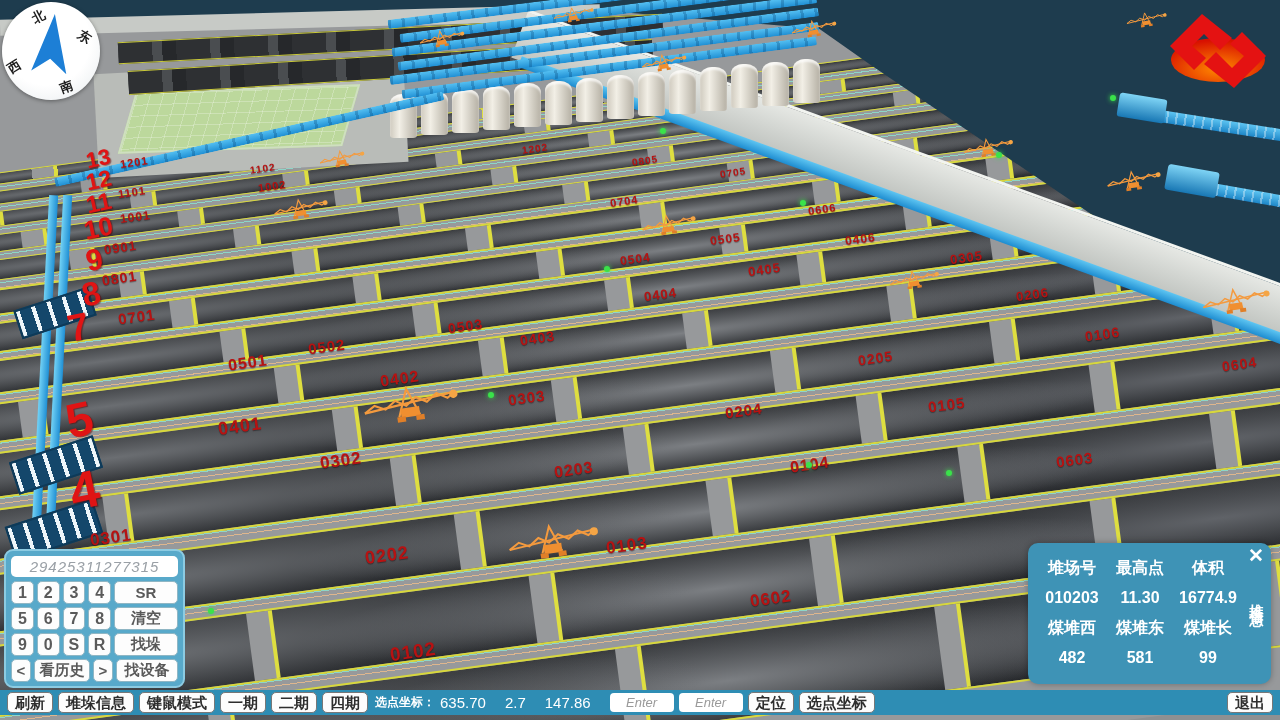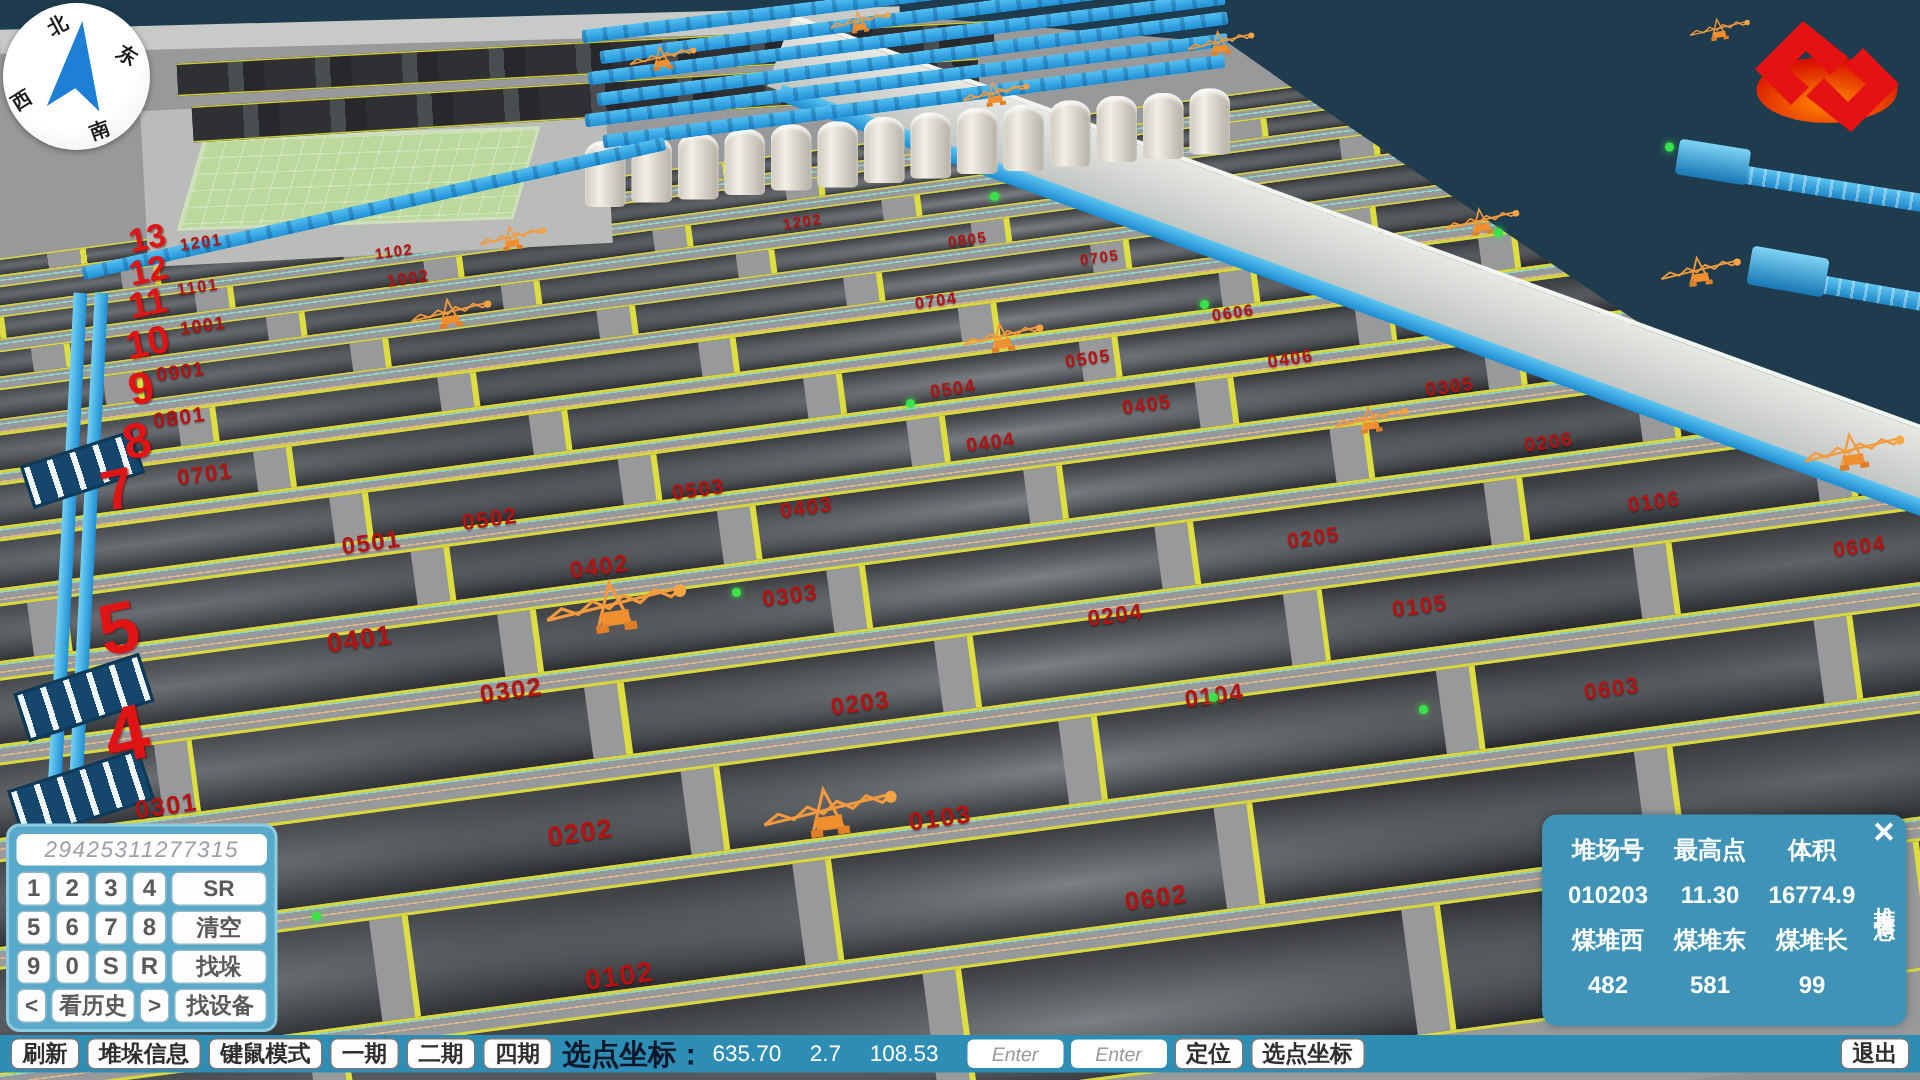--- a/index.html
+++ b/index.html
@@ -81,21 +81,21 @@
     grid-template-columns:repeat(3,1fr);row-gap:13px;text-align:center;font-size:16px;font-weight:bold;line-height:17px;}
   #info-side{position:absolute;right:5px;top:50px;writing-mode:vertical-rl;text-orientation:upright;
     font-size:14px;font-weight:bold;letter-spacing:3px;}
   #info-close{position:absolute;right:7px;top:3px;font-size:19px;font-weight:bold;cursor:pointer;line-height:20px;}
 
   
   #toolbar{position:absolute;left:0;top:690px;width:1280px;height:25px;z-index:30;background:#2e8db4;
     display:flex;align-items:center;gap:5px;padding:0 7px;box-sizing:border-box;}
   .tbtn{background:#fdfdfd;border:1px solid #777;border-radius:5px;height:21px;line-height:19px;
     padding:0 7px;font-size:15px;font-weight:bold;color:#2e2e2e;cursor:pointer;white-space:nowrap;}
-  #coord-label{color:#0f172a;font-size:19px;font-weight:bold;margin-left:2px;white-space:nowrap;}
+  #coord-label{color:#ffffff;font-size:12px;font-weight:bold;margin-left:2px;white-space:nowrap;}
   .coord-val{color:#fff;font-size:15px;margin-right:14px;}
   .tinput{width:60px;height:17px;border:none;border-radius:4px;font-size:13px;text-align:center;
     font-family:"Liberation Sans",sans-serif;}
   .tinput::placeholder{color:#9a9a9a;font-style:italic;}
   .tspacer{flex:1;}
 </style>
 </head>
 <body>
 
 <div id="scene">
@@ -456,20 +456,20 @@
 <div id="toolbar">
   <button class="tbtn">刷新</button>
   <button class="tbtn">堆垛信息</button>
   <button class="tbtn">键鼠模式</button>
   <button class="tbtn">一期</button>
   <button class="tbtn">二期</button>
   <button class="tbtn">四期</button>
   <span id="coord-label">选点坐标：</span>
   <span class="coord-val">635.70</span>
   <span class="coord-val">2.7</span>
-  <span class="coord-val">108.53</span>
+  <span class="coord-val">147.86</span>
   <input class="tinput" placeholder="Enter" style="">
   <input class="tinput" placeholder="Enter" style="">
   <button class="tbtn">定位</button>
   <button class="tbtn">选点坐标</button>
   <span class="tspacer"></span>
   <button class="tbtn">退出</button>
 </div>
 
 </body></html>

